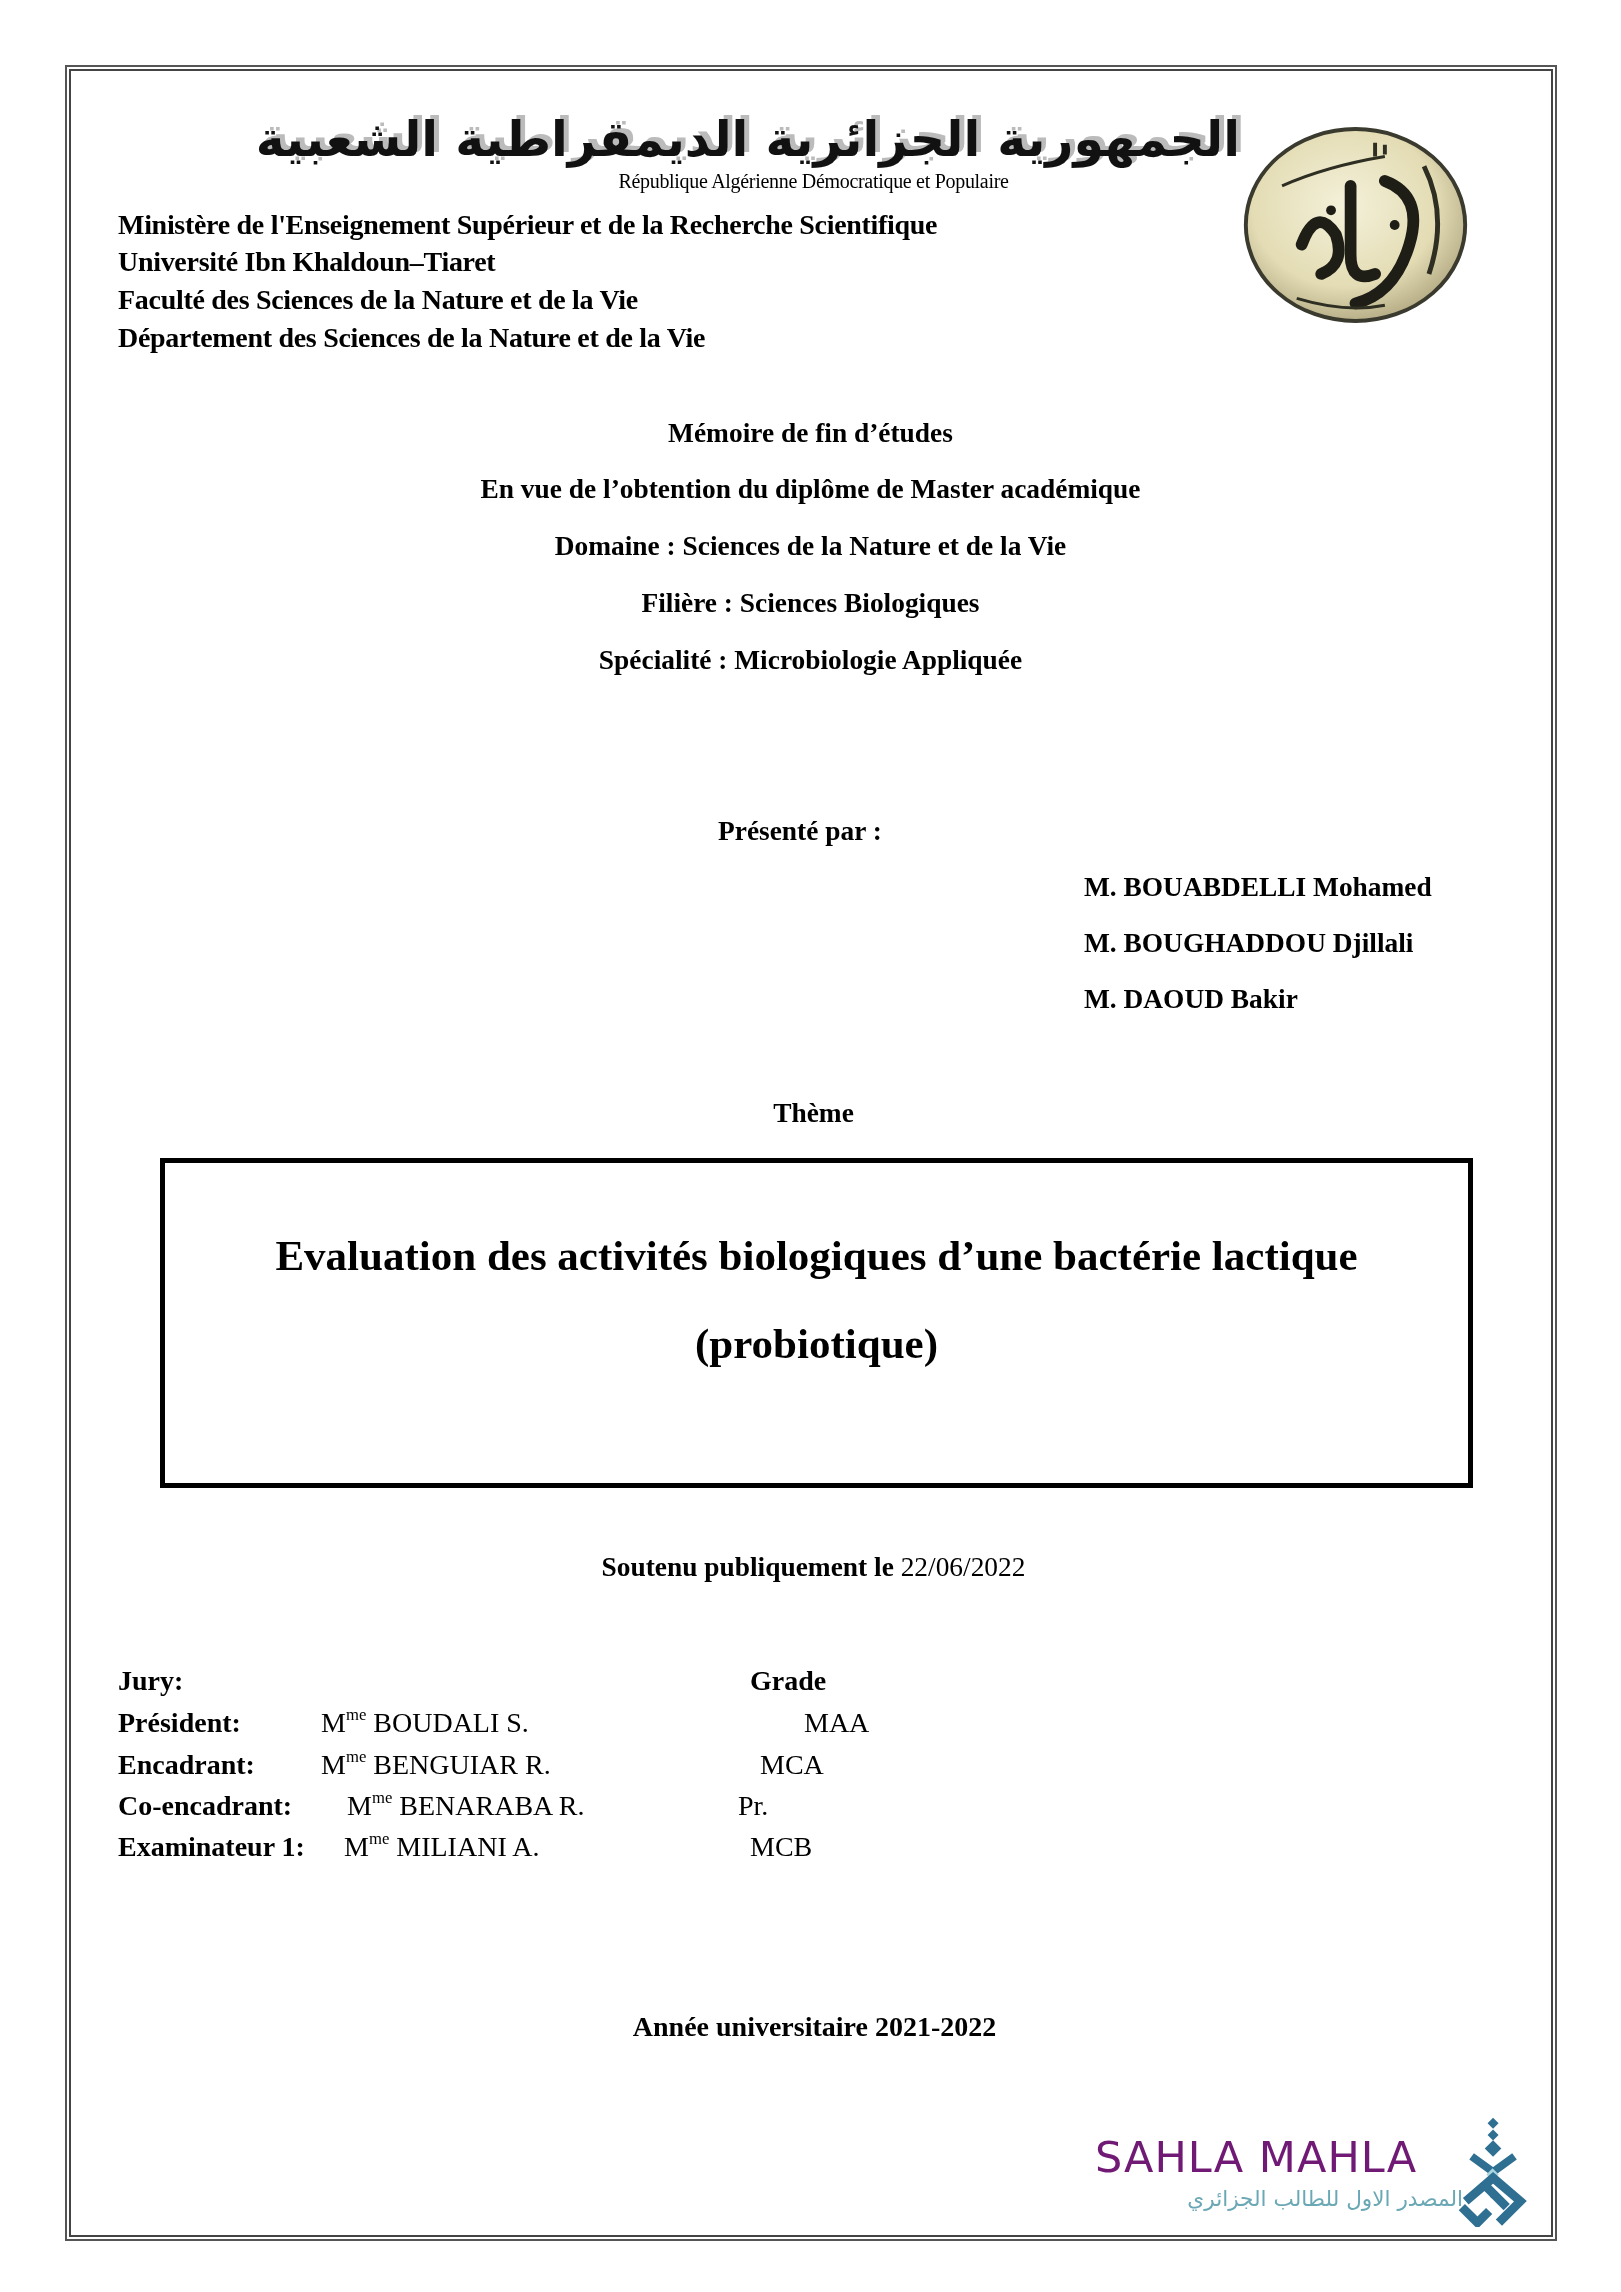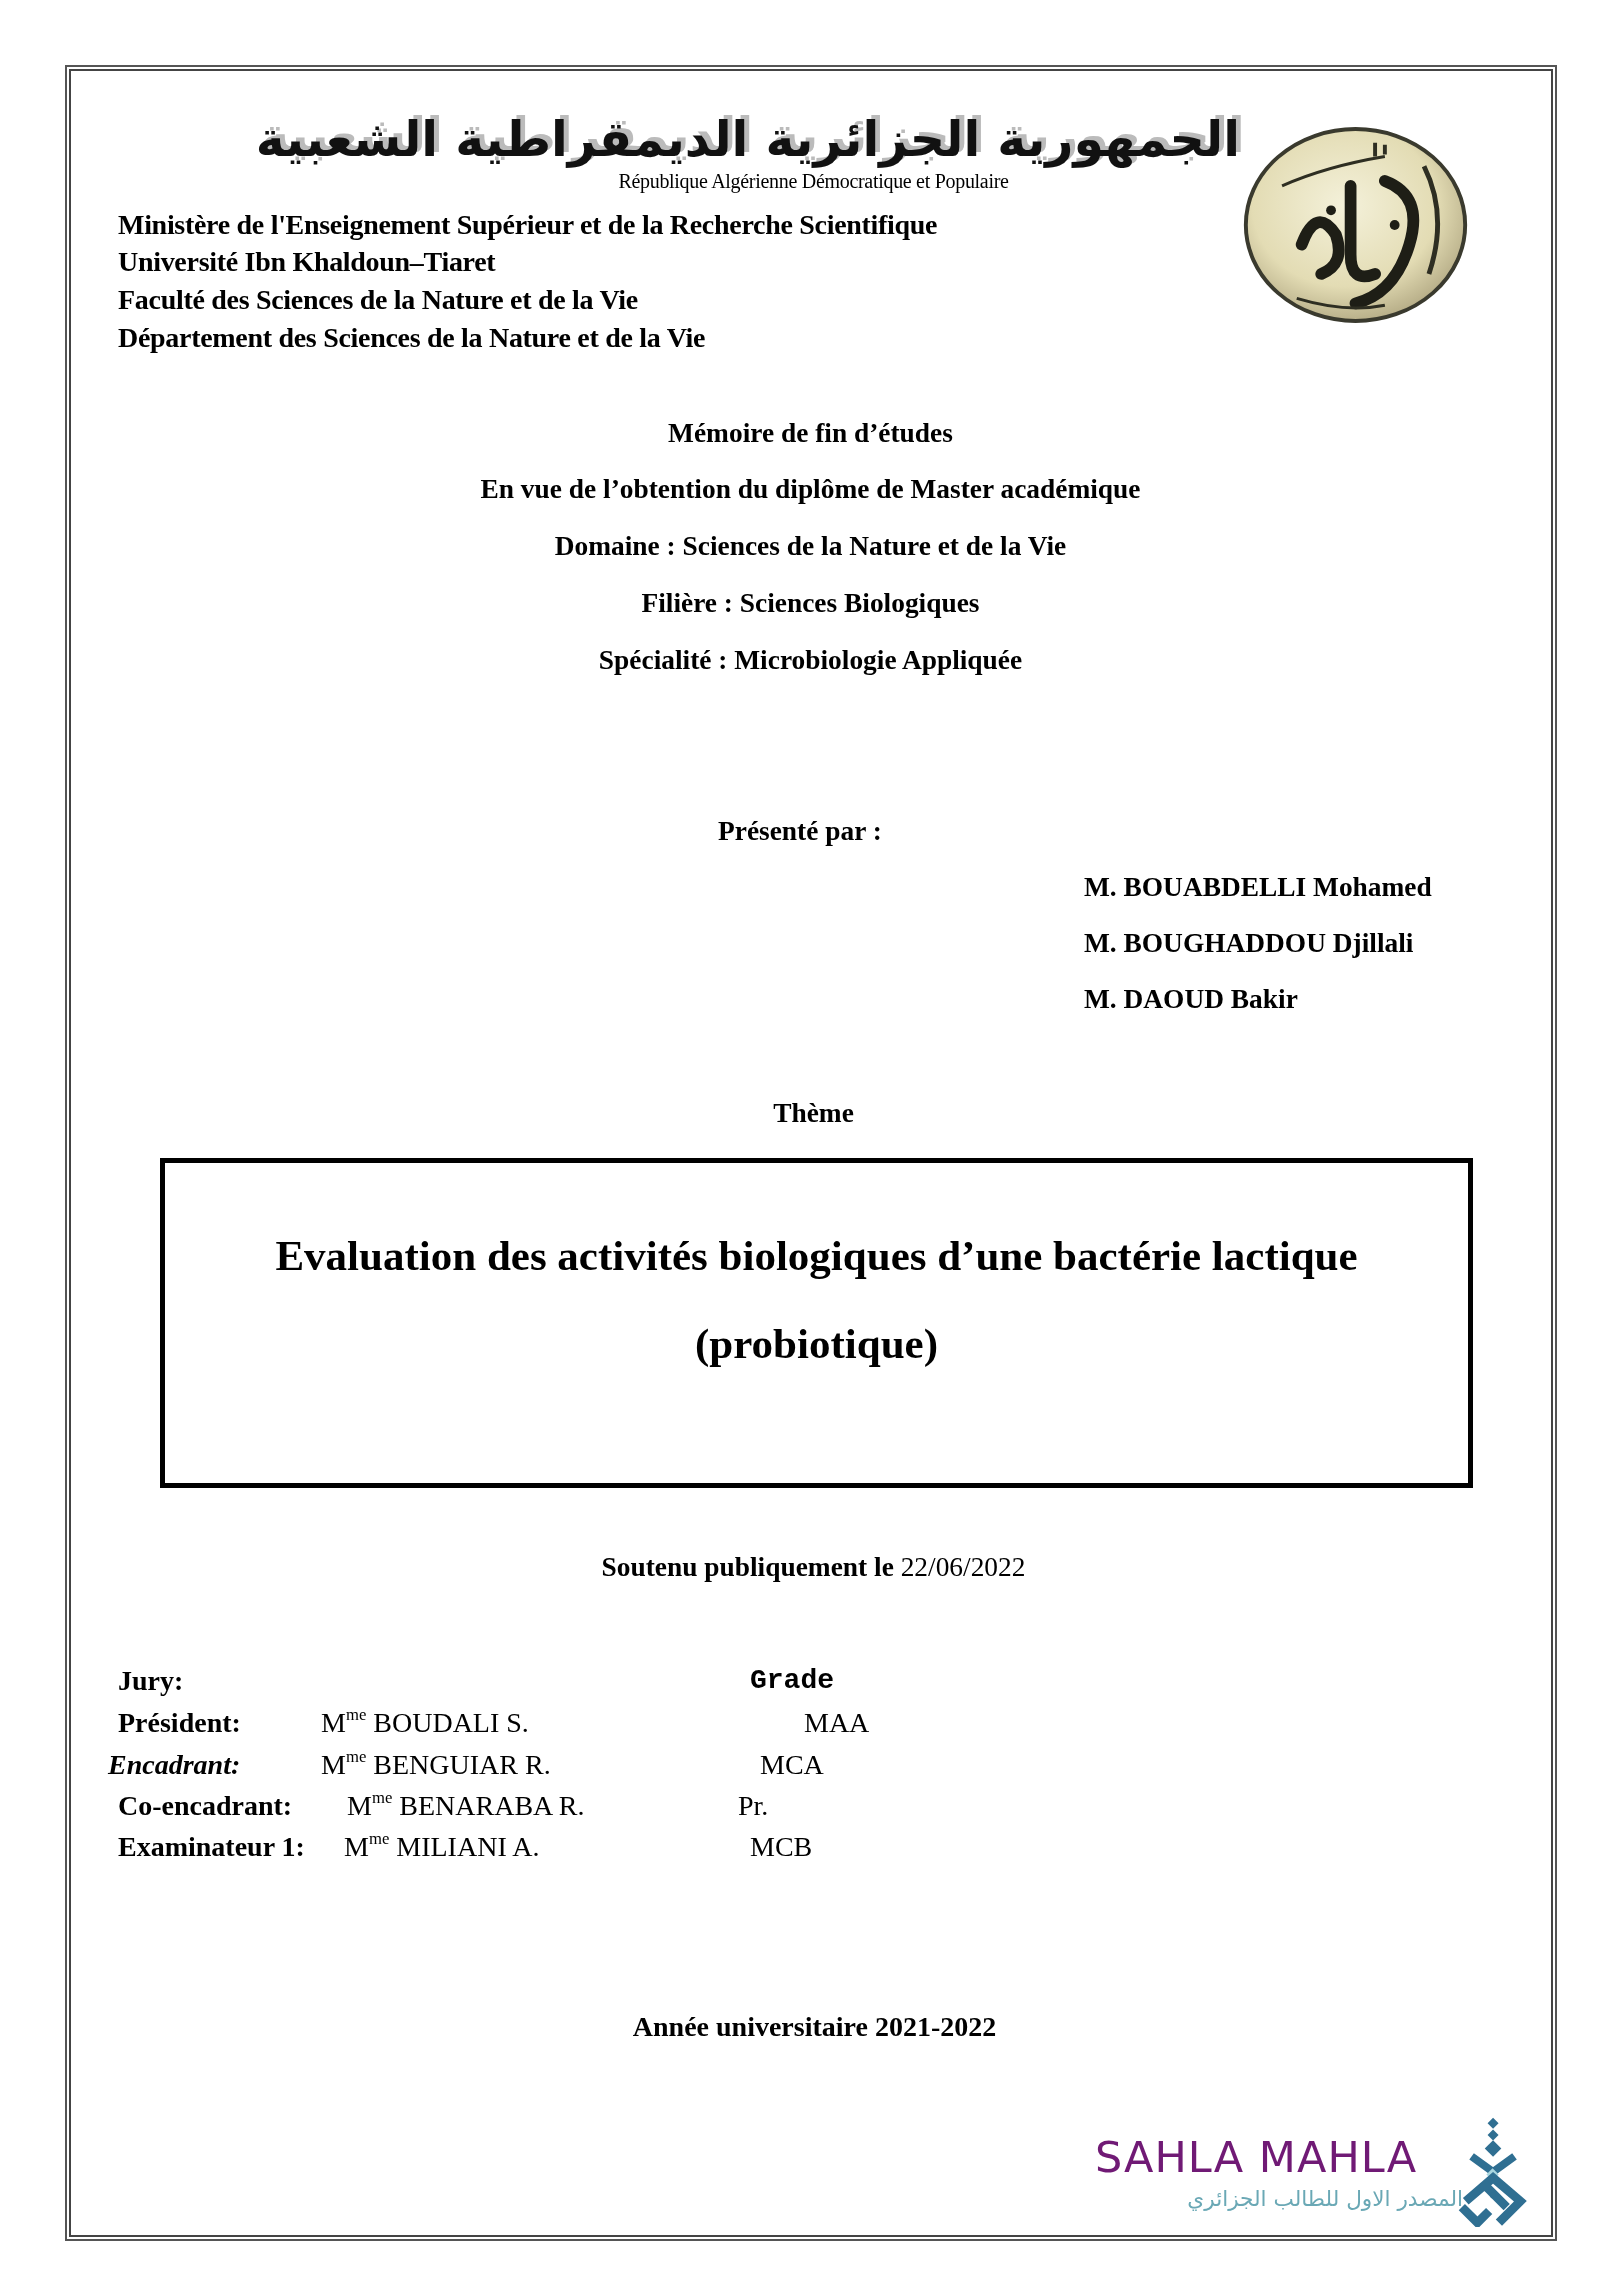--- a/index.html
+++ b/index.html
@@ -80,27 +80,27 @@
 <div class="theme-box"></div>
 <div class="abs theme-line" style="top:1231px">Evaluation des activités biologiques d’une bactérie lactique</div>
 <div class="abs theme-line" style="top:1319px">(probiotique)</div>
 
 <div class="abs" style="left:0; width:1627px; text-align:center; top:1552px; font-size:27.4px;">
   <span class="b">Soutenu publiquement le</span>
   <span>22/06/2022</span>
 </div>
 
 <div class="abs jury b" style="left:118px; top:1664px;">Jury:</div>
-<div class="abs jury b" style="left:750px; top:1664px;font-family:Liberation Mono, monospace;">Grade</div>
+<div class="abs jury b" style="left:750px; top:1664px;">Grade</div>
 
 <div class="abs jury b" style="left:118px; top:1706px;">Président:</div>
 <div class="abs jury" style="left:321px; top:1706px;"><span>M</span><sup>me</sup> <span>BOUDALI S.</span></div>
 <div class="abs jury" style="left:760px; top:1706px;margin-left:44px;">MAA</div>
 
-<div class="abs jury b" style="left:108px; top:1748px;font-style:italic;">Encadrant:</div>
+<div class="abs jury b" style="left:118px; top:1748px;">Encadrant:</div>
 <div class="abs jury" style="left:321px; top:1748px;"><span>M</span><sup>me</sup> <span>BENGUIAR R.</span></div>
 <div class="abs jury" style="left:760px; top:1748px;">MCA</div>
 
 <div class="abs jury b" style="left:118px; top:1789px;">Co-encadrant:</div>
 <div class="abs jury" style="left:347px; top:1789px;text-align:right;"><span>M</span><sup>me</sup> <span>BENARABA R.</span></div>
 <div class="abs jury" style="left:738px; top:1789px;">Pr.</div>
 
 <div class="abs jury b" style="left:118px; top:1830px;">Examinateur 1:</div>
 <div class="abs jury" style="left:344px; top:1830px;"><span>M</span><sup>me</sup> <span>MILIANI A.</span></div>
 <div class="abs jury" style="left:750px; top:1830px;">MCB</div>

